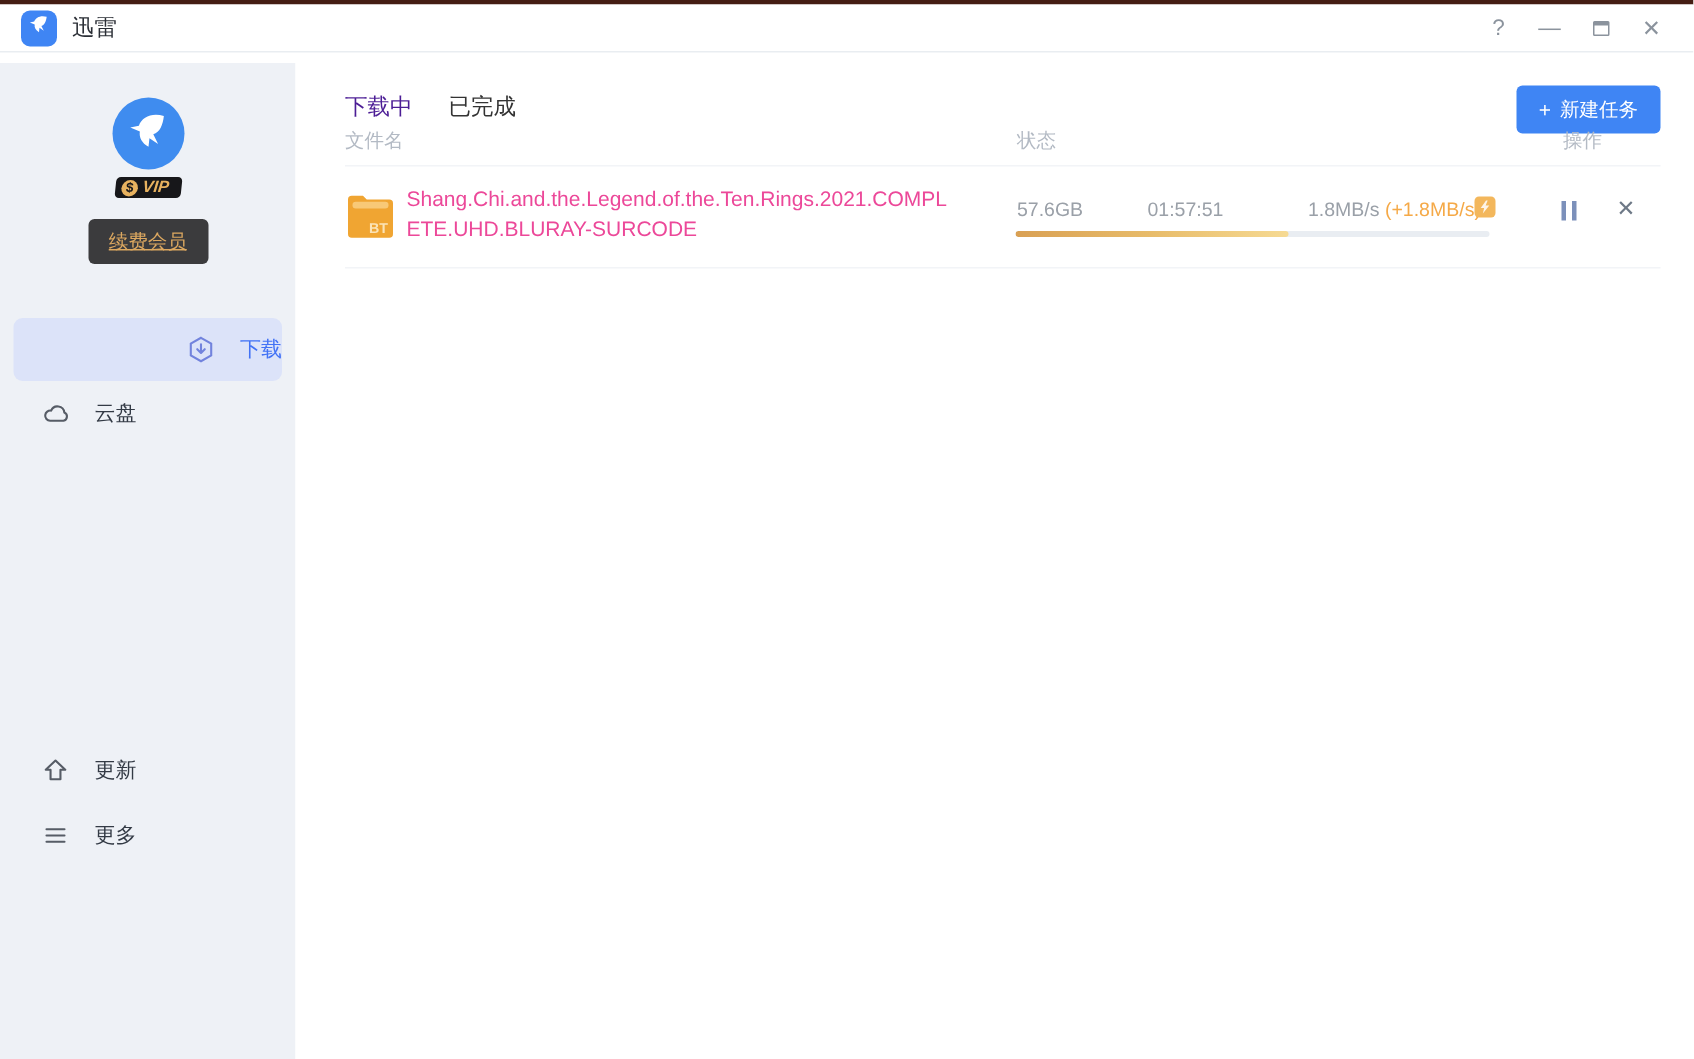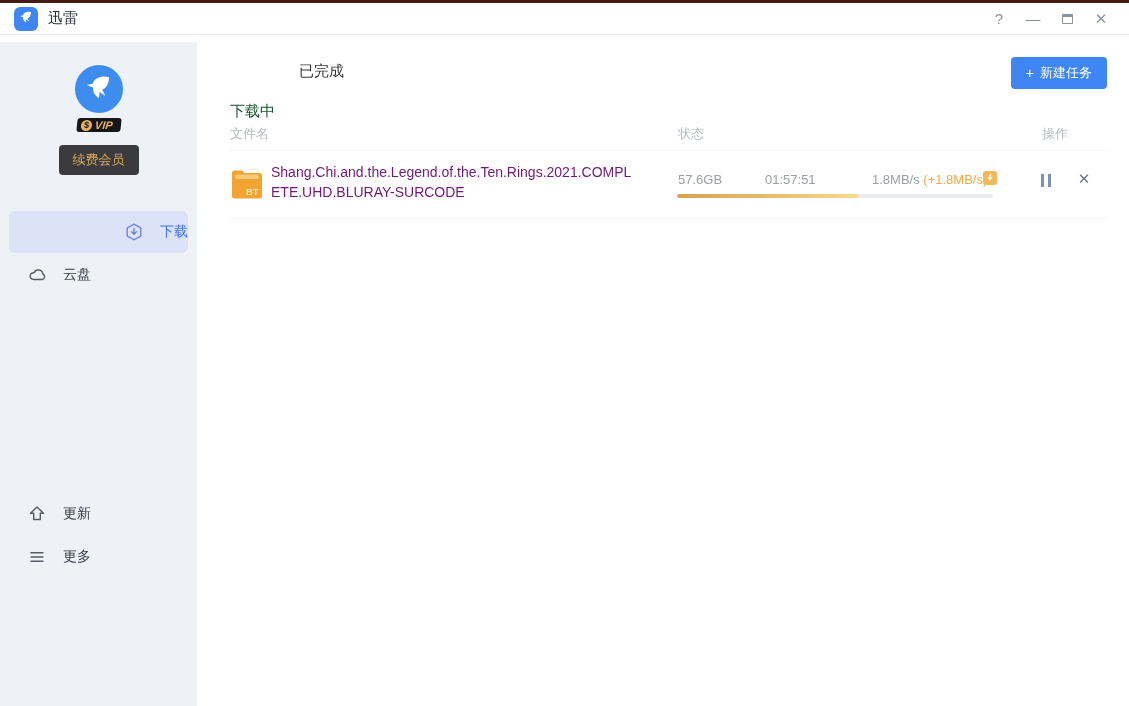--- a/index.html
+++ b/index.html
@@ -25,49 +25,49 @@
   .brand { text-align:center; padding-top:23px; }
   .brand-circle { width:48px; height:48px; border-radius:50%; background:#3f8cef; margin:0 auto;
     display:flex; align-items:center; justify-content:center; }
   .brand-name { font-size:16px; color:#1f2329; margin-top:6px; }
   .vip-badge { display:inline-flex; align-items:center; gap:3px; background:#17171a; color:#e8b25f;
     border-radius:3px; padding:1px 8px 1px 4px; margin-top:5px; transform:skewX(-6deg);
     font-size:11px; font-weight:bold; font-style:italic; }
   .vip-coin { width:11px; height:11px; border-radius:50%; background:#e8b25f; color:#17171a;
     font-size:9px; font-style:normal; display:flex; align-items:center; justify-content:center; font-weight:bold; }
   .renew-btn { display:block; margin:13px auto 0; background:#3b3b3d; color:#dca860; border:none;
-    border-radius:4px; font-size:13px; padding:6px 14px; cursor:pointer; font-family:inherit; }
+    border-radius:4px; font-size:13px; padding:6px 14px; cursor:pointer; font-family:inherit;text-decoration:underline; }
 
   .nav-top { margin-top:36px; }
   .nav-item { display:flex; align-items:center; height:42px; margin:1px 9px; border-radius:6px;
     padding-left:19px; cursor:pointer; font-size:14px; color:#333a45; }
   .nav-item .nav-ico { width:18px; height:18px; margin-right:17px; display:flex; align-items:center; justify-content:center; }
   .nav-item.active { background:#dce3f9; color:#4272f5;justify-content:flex-end; }
   .nav-bottom { position:absolute; top:450px; left:0; right:0; }
 
   
   .main { position:absolute; top:42px; left:197px; width:932px; height:664px; background:#fff; }
   .main-inner { position:relative; padding:0 22px 0 33px; }
   .tabs { display:flex; gap:24px; padding-top:20px; }
   .tab { font-size:15px; color:#333; cursor:pointer; }
-  .tab.active { color:#14532d;margin-top:40px; }
+  .tab.active { color:#4c1d95; }
   .new-task-btn { position:absolute; right:22px; top:15px; background:#3f85f4; color:#fff; border:none;
     border-radius:4px; font-size:13px; padding:7px 15px; cursor:pointer; display:flex; align-items:center;
     gap:6px; font-family:inherit; }
   .new-task-plus { font-size:14px; line-height:1; }
 
   .table-head { position:relative; height:30px; border-bottom:1px solid #f2f4f7;
     font-size:13px; color:#b3bac4; }
   .th { position:absolute; top:4px; }
   .th-name { left:0; } .th-status { left:448px; } .th-action { left:812px; }
 
   .task-row { position:relative; height:68px; border-bottom:1px solid #f2f4f7; }
   .folder-ico { position:absolute; left:0; top:16px; }
   .task-name { position:absolute; left:41px; top:11px; width:366px; font-size:14px; line-height:20px;
-    color:#701a75; word-break:break-all; }
+    color:#ec4899; word-break:break-all; }
   .st { position:absolute; top:21px; font-size:13px; color:#9aa0a8; }
   .st-size { left:448px; }
   .st-time { left:535px; }
   .st-speed { left:642px; width:106px; text-align:right; white-space:nowrap; }
   .st-speed .boost { color:#f5a947; }
   .trial-ico { position:absolute; left:753px; top:20px; width:14px; height:14px; border-radius:3px;
     background:#f3b75c; display:flex; align-items:center; justify-content:center; }
   .progress { position:absolute; left:447px; top:43px; width:316px; height:4px; border-radius:2px;
     background:#e9edf2; overflow:hidden; }
   .progress-fill { height:100%; border-radius:2px; background:linear-gradient(90deg,#d9a053,#e8bc6a,#f6da93); }

